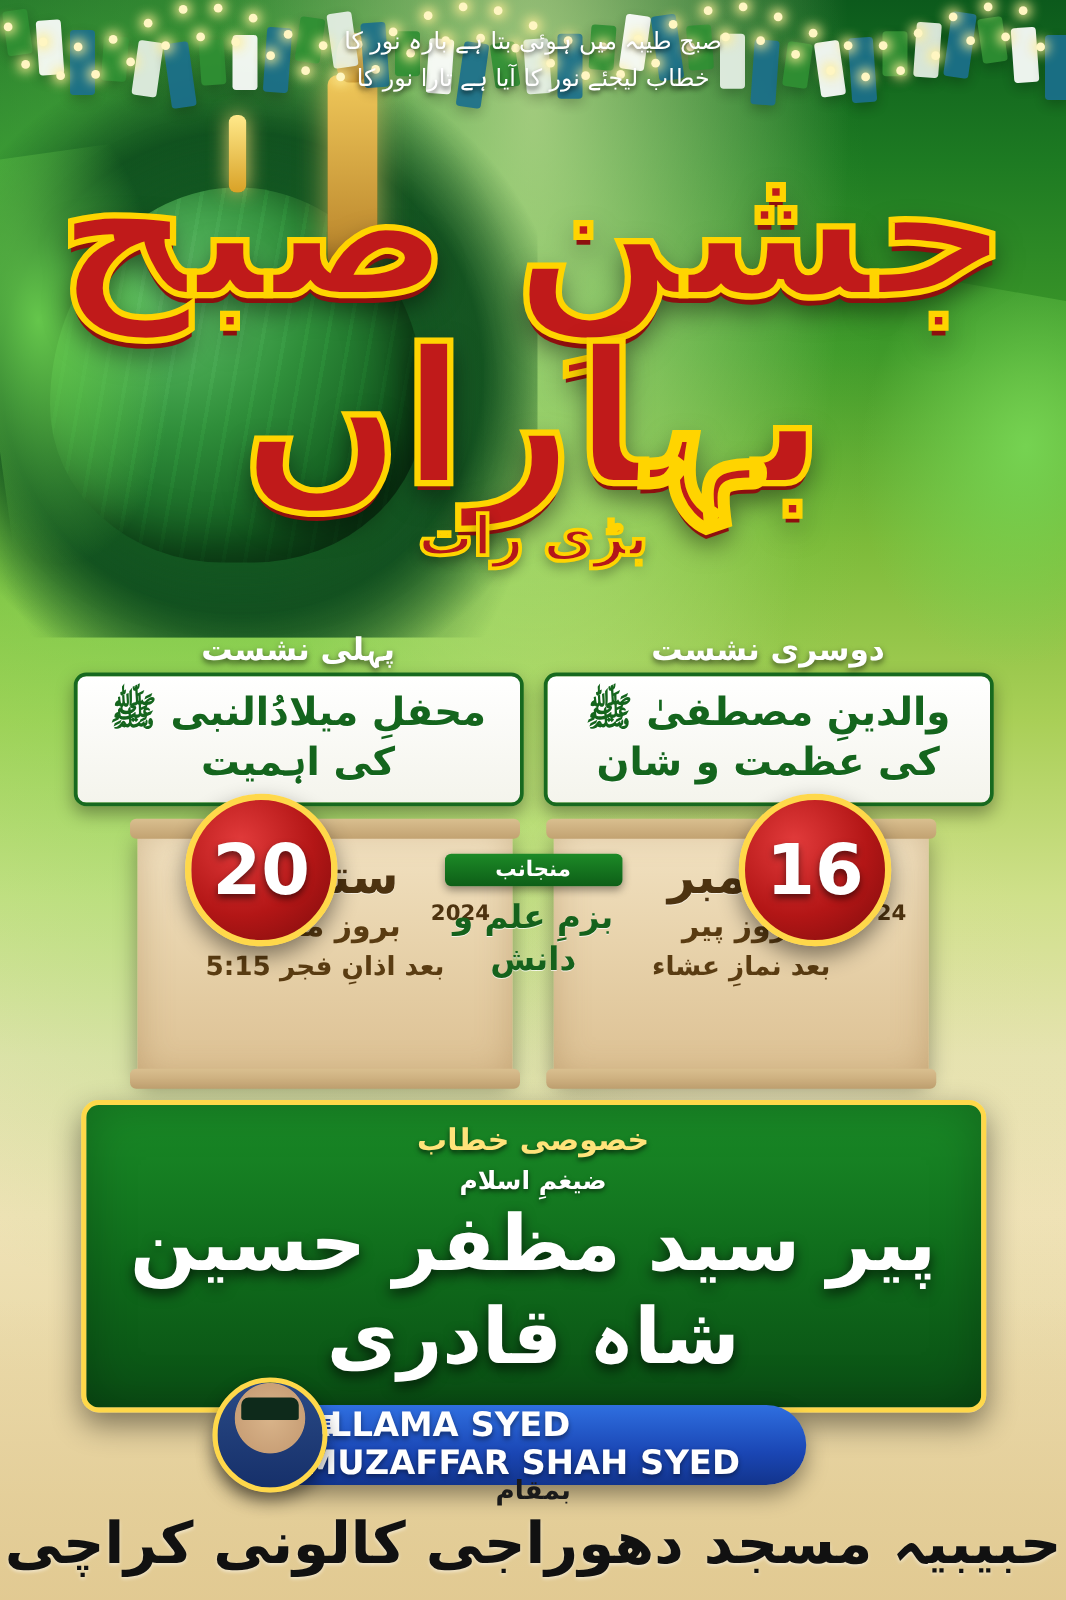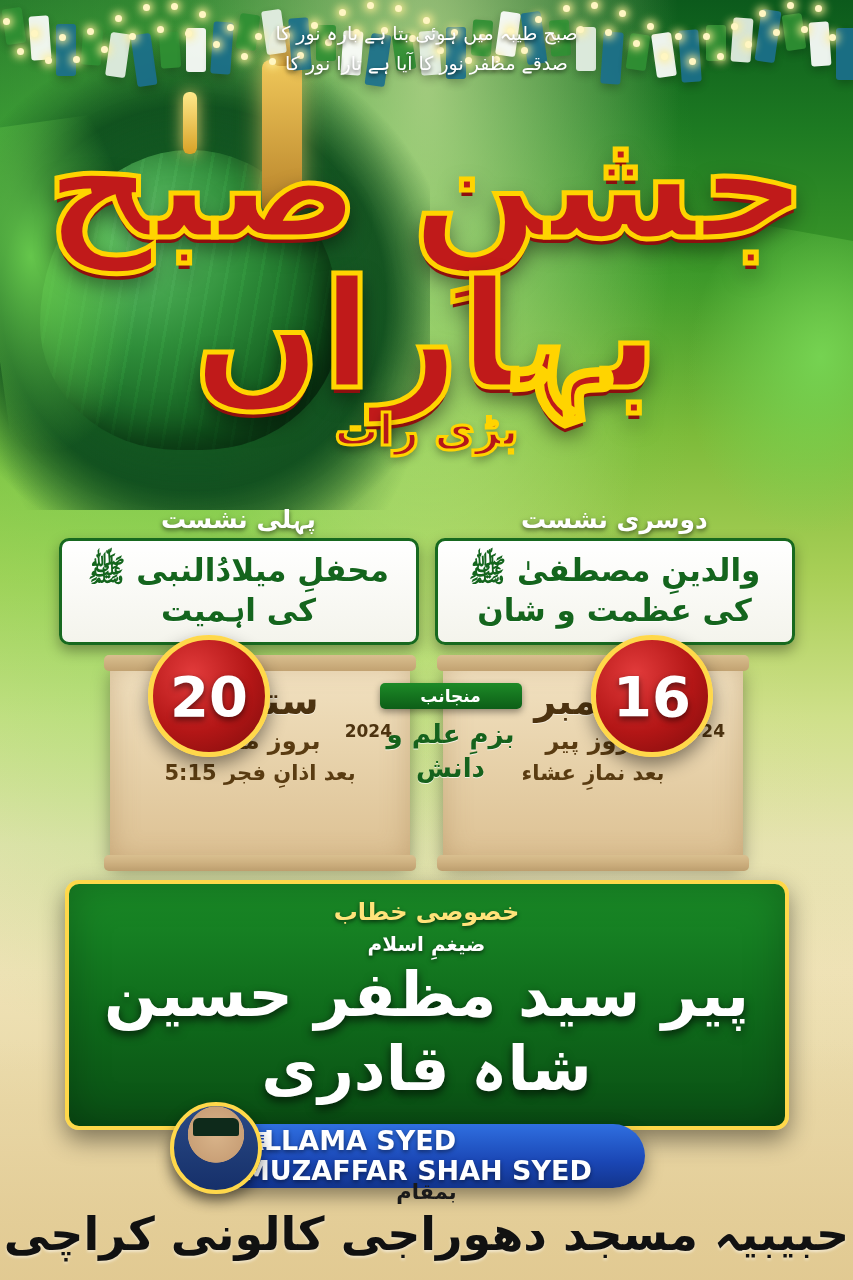--- a/index.html
+++ b/index.html
@@ -188,21 +188,21 @@
     box-shadow:0 8px 18px rgba(0,0,0,.45);
     color:#fff;font-size:56px;font-weight:bold;
     display:flex;align-items:center;justify-content:center;
     text-shadow:0 3px 6px rgba(0,0,0,.55);
   }
   .badge-16{right:140px;}
   .badge-17{left:148px;}
 
   .mid-tag{
     position:absolute;top:48px;left:50%;transform:translateX(-50%);
-    width:142px;text-align:center;direction:rtl;margin-left:24px;
+    width:142px;text-align:center;direction:rtl;
   }
   .mid-tag-top{
     background:linear-gradient(180deg,#1d8a27,#0d5e17);
     color:#fff;font-size:17px;font-weight:bold;
     border-radius:5px;padding:3px 6px;
     box-shadow:0 3px 7px rgba(0,0,0,.4);
   }
   .mid-tag-body{
     margin-top:8px;font-size:26px;font-weight:bold;color:#15621c;line-height:34px;
     text-shadow:0 1px 0 rgba(255,255,255,.7);
@@ -401,21 +401,21 @@
       <div class="bulb" style="left: 787px; top: 2.41629px;"></div>
       <div class="bulb" style="left: 801px; top: 26.2821px;"></div>
       <div class="bulb" style="left: 815px; top: 4.83743px;"></div>
       <div class="bulb" style="left: 829px; top: 33.6451px;"></div>
     </div>
 
   <div class="content">
 
     <div class="couplet">
       <div>صبح طیبہ میں ہوئی بتا ہے بارہ نور کا</div>
-      <div>صدقے مظفر نور کا آیا ہے تارا نور کا</div>
+      <div>خطاب لیجئے نور کا آیا ہے تارا نور کا</div>
     </div>
 
     <div class="title-wrap">
       <div class="title-main">جشنِ صبح بہاراں</div>
       <div class="title-sub">بڑی رات</div>
     </div>
 
     <div class="sessions">
       <div class="session">
         <div class="session-no">پہلی نشست</div>

